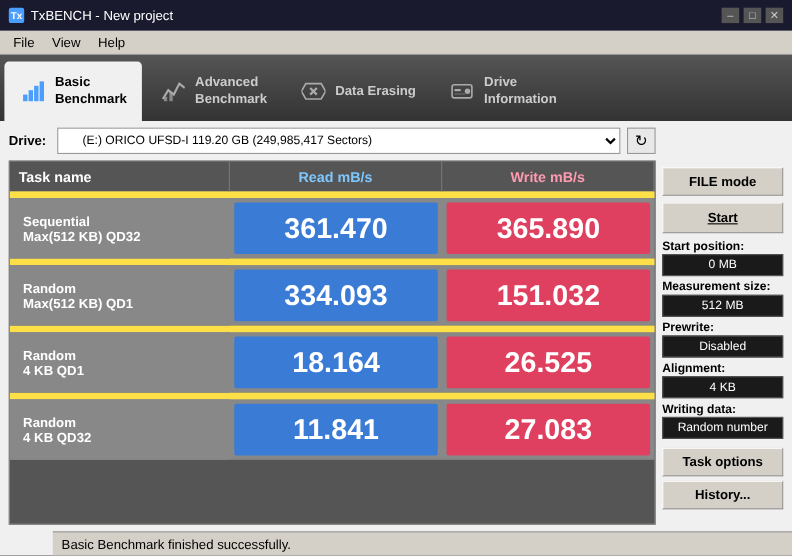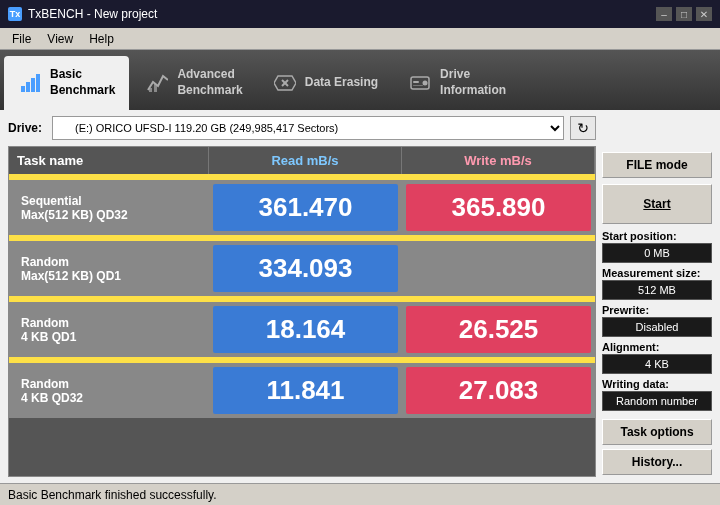--- a/index.html
+++ b/index.html
@@ -236,21 +236,21 @@
       font-size: 12px;
       font-weight: 600;
       color: #000;
     }
     .right-btn.mode-btn {
       height: 26px;
       font-size: 12px;
     }
     .right-btn.start-btn {
       margin-top: 2px;
-      height: 40px;
+      height: 28px;
       text-decoration: underline;
     }
     .field-group {
       display: flex;
       flex-direction: column;
       gap: 1px;
     }
     .field-label {
       font-size: 11px;
       color: #000;
@@ -272,20 +272,21 @@
     
     .status-bar {
       height: 22px;
       background: #d4d0c8;
       border-top: 1px solid #999;
       display: flex;
       align-items: center;
       padding: 0 8px;
       font-size: 12px;
       color: #000;
+      margin-left: 48px;
     }
     .icon-refresh {
       font-size: 14px;
     }
   </style>
 </head>
 <body>
 
 <div class="title-bar">
   <div class="title-bar-left">
@@ -387,20 +388,21 @@
         <div class="value-cell read">361.470</div>
         <div class="value-cell write">365.890</div>
       </div>
 
       <div class="table-row">
         <div class="task-name-cell">
           <span style="white-space:pre-line">Random
 Max(512 KB) QD1</span>
         </div>
         <div class="value-cell read">334.093</div>
+        <div class="value-cell write">151.032</div>
       </div>
 
       <div class="table-row">
         <div class="task-name-cell">
           <span style="white-space:pre-line">Random
 4 KB QD1</span>
         </div>
         <div class="value-cell read">18.164</div>
         <div class="value-cell write">26.525</div>
       </div>

